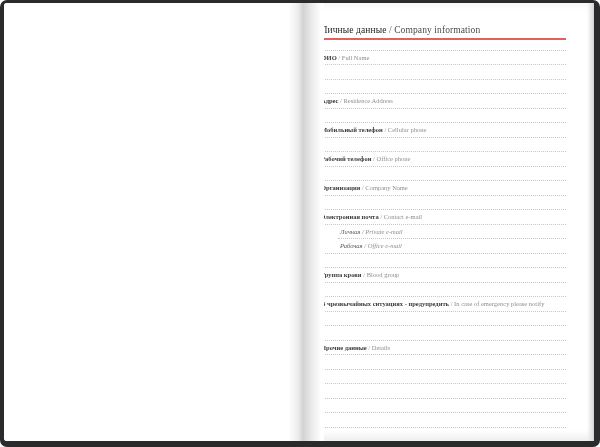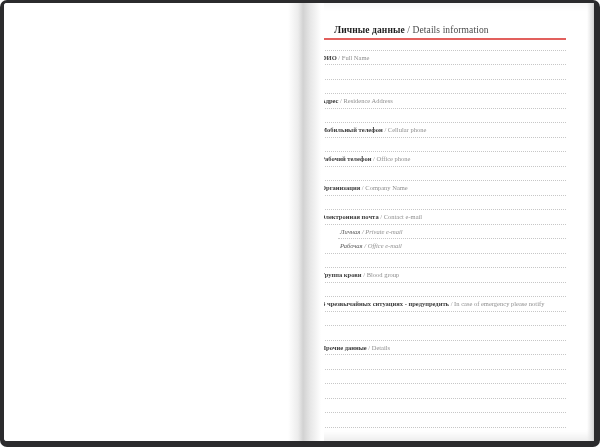--- a/index.html
+++ b/index.html
@@ -38,21 +38,21 @@
   }
   
   .right-content{
     position:absolute;left:317px;top:20px;width:245px;
   }
   .hdr{
     height:15px;line-height:15px;white-space:nowrap;
     border-bottom:2px solid #e2605d;
     font-size:9.5px;letter-spacing:.1px;
   }
-  .hdr .ru{font-weight:bold;color:#1f1f1f;margin-left:13px;}
+  .hdr .ru{font-weight:normal;color:#1f1f1f;}
   .hdr .sep{color:#4a4a4a;}
   .hdr .en{color:#4a4a4a;}
   .rows{margin-top:0;}
   .row{
     height:14.5px;box-sizing:border-box;
     border-bottom:1px dotted #c7c7c7;
     display:flex;align-items:center;
     font-size:6.5px;white-space:nowrap;overflow:hidden;
   }
   .rows .row:first-child{height:10.5px;}
@@ -67,21 +67,21 @@
 </head>
 <body>
 
 <div class="cover"></div>
 
 <div class="pages">
   <div class="left-page"></div>
 
   <div class="right-content">
     <div class="hdr">
-      <span class="ru">Личные данные</span><span class="sep"> / </span><span class="en">Details information</span>
+      <span class="ru">Личные данные</span><span class="sep"> / </span><span class="en">Company information</span>
     </div>
     <div class="rows">
         <div class="row blank"></div>
         <div class="row field">
           <span class="label"><span class="ru">ФИО</span><span class="sep"> / </span><span class="en">Full Name</span></span>
         </div>
         <div class="row blank"></div>
         <div class="row blank"></div>
         <div class="row field">
           <span class="label"><span class="ru">Адрес</span><span class="sep"> / </span><span class="en">Residence Address</span></span>

